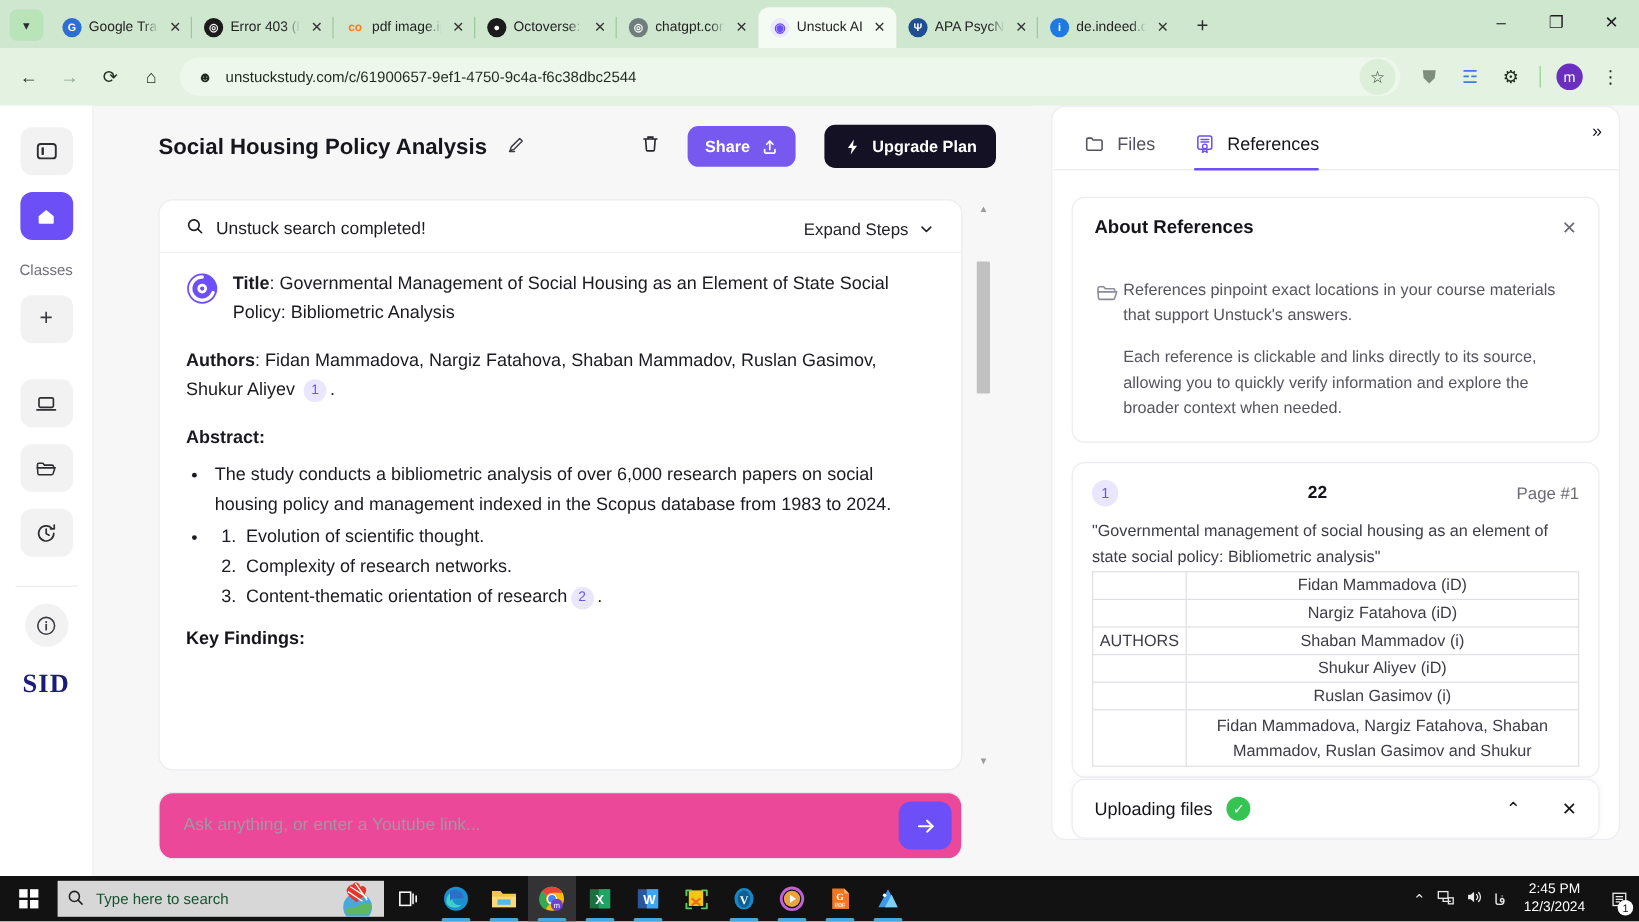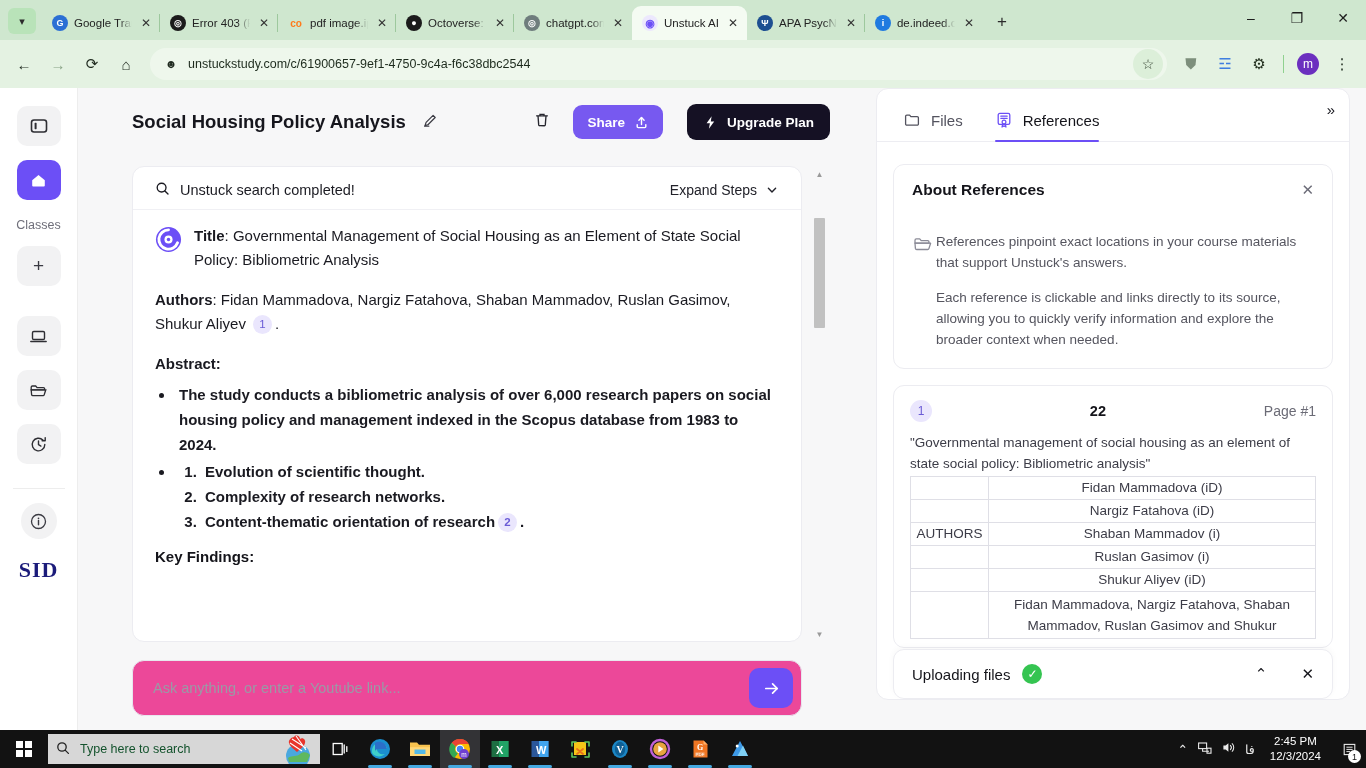--- a/index.html
+++ b/index.html
@@ -135,21 +135,21 @@
   .bot-logo { width: 27px; height: 27px; flex: none; margin-top: 2px; }
   .para { font-size: 15px; line-height: 24px; color: #1a1a21; }
   .para b { font-weight: bold; }
   .mt { margin-top: 16px; }
   .cite {
     display: inline-flex; align-items: center; justify-content: center;
     min-width: 19px; height: 19px; border-radius: 50%;
     background: #eae6fd; color: #6a5bd6; font-size: 11.5px; margin: 0 3px;
     vertical-align: 1px;
   }
-  ul.b1 { margin: 6px 0 0 20px; font-weight: bold; }
+  ul.b1 { margin: 6px 0 0 20px; }
   ul.b1 > li { font-size: 15px; line-height: 25px; color: #1a1a21; padding-left: 4px; }
   ol.b2 { margin: 2px 0 0 22px; }
   ol.b2 > li { font-size: 15px; line-height: 25px; color: #1a1a21; padding-left: 4px; }
   .keyfind { font-size: 15px; font-weight: bold; color: #14141a; margin-top: 14px; }
 
   
   .vscroll { position: absolute; right: 3px; top: 10px; bottom: 18px; width: 15px; background: #f7f7f8; }
   .vscroll .arrow { height: 16px; display:flex; align-items:center; justify-content:center;
                     font-size: 8px; color: #9a9a9a; }
   .vscroll .arrow.bot { position:absolute; bottom: 0; left:0; right:0; }
@@ -544,25 +544,25 @@
             <tr>
               <td class="lbl"></td>
               <td>Nargiz Fatahova (iD)</td>
             </tr>
             <tr>
               <td class="lbl">AUTHORS</td>
               <td>Shaban Mammadov (i)</td>
             </tr>
             <tr>
               <td class="lbl"></td>
-              <td>Ruslan Gasimov (i)</td>
+              <td>Shukur Aliyev (iD)</td>
             </tr>
             <tr>
               <td class="lbl"></td>
-              <td>Shukur Aliyev (iD)</td>
+              <td>Ruslan Gasimov (i)</td>
             </tr>
             <tr>
               <td class="lbl"></td>
               <td style="line-height:21px;padding:2px 6px;">Fidan Mammadova, Nargiz Fatahova, Shaban Mammadov, Ruslan Gasimov and Shukur</td>
             </tr>
           </tbody>
             </table>
         </div>
 
         <div class="toast">

